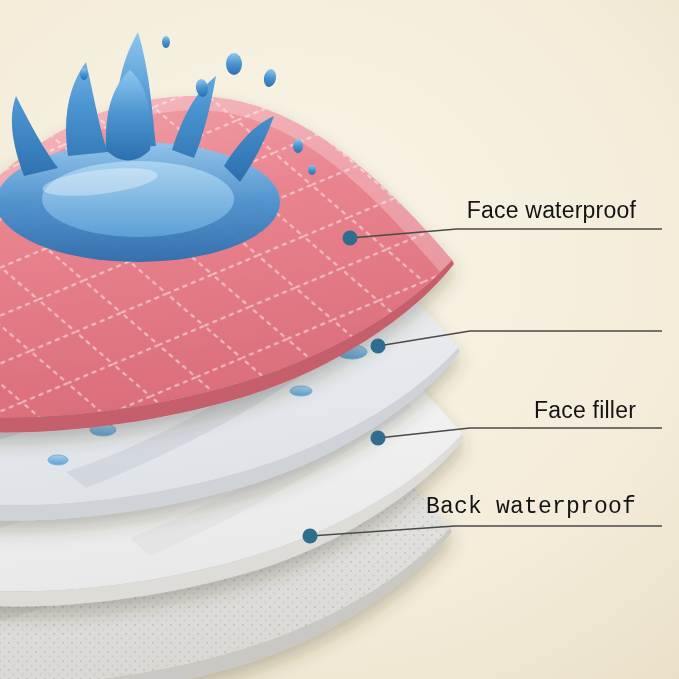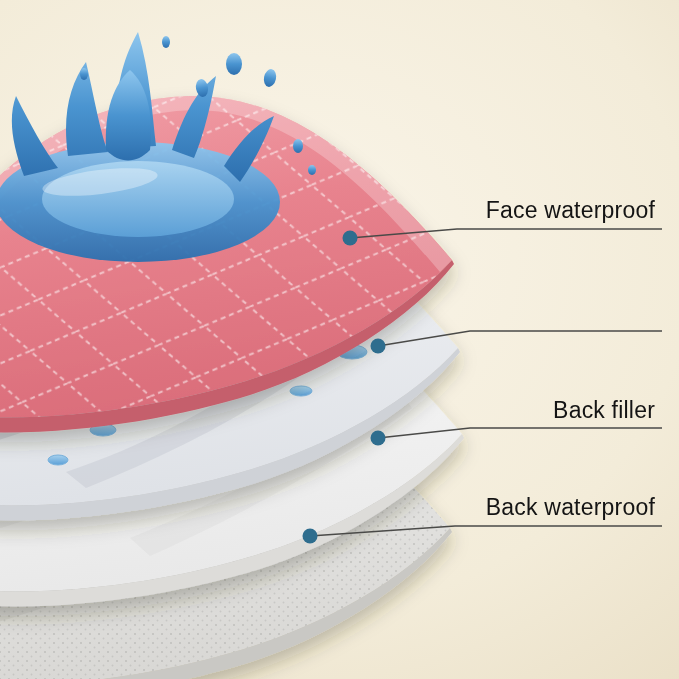--- a/index.html
+++ b/index.html
@@ -6,31 +6,31 @@
   .stage{
     position:relative;
     width:679px;height:679px;
     overflow:hidden;
     background:radial-gradient(120% 105% at 42% 38%, #faf5e9 0%, #f3ecd9 50%, #e3d6b9 100%);
     font-family:"Liberation Sans", sans-serif;
   }
   .scene-svg{position:absolute;left:0;top:0;}
   .callout-label{
     position:absolute;
-    right:24px;
+    right:43px;
     font-size:23px;
     font-weight:500;
     color:#141414;
     letter-spacing:.2px;
     white-space:nowrap;
   }
   .cl-face{top:197px;}
   .cl-tpu{top:299px;}
   .cl-soft{top:397px;}
-  .cl-back{top:494px;}
+  .cl-back{top:494px;font-family:Liberation Mono, monospace;}
 </style>
 </head>
 <body>
 
 <div class="stage">
 
   <svg class="scene-svg" width="679" height="679" viewBox="0 0 679 679">
     <defs>
       <path id="sheetPath" d="M -80,280 C -20,160 80,95 190,92 C 295,90 380,172 452,256
                               C 408,306 328,352 246,377 C 164,402 40,424 -80,408 Z"></path>
@@ -154,16 +154,16 @@
     </g>
     <g fill="#2e6d8e">
       <circle cx="350" cy="238" r="7.5"></circle>
       <circle cx="378" cy="346" r="7.5"></circle>
       <circle cx="378" cy="438" r="7.5"></circle>
       <circle cx="310" cy="536" r="7.5"></circle>
     </g>
   </svg>
 
   <div class="callout-label cl-face">Face waterproof</div>
-  <div class="callout-label cl-soft">Back filler</div>
+  <div class="callout-label cl-soft">Face filler</div>
   <div class="callout-label cl-back">Back waterproof</div>
 
 </div>
 
 </body></html>

